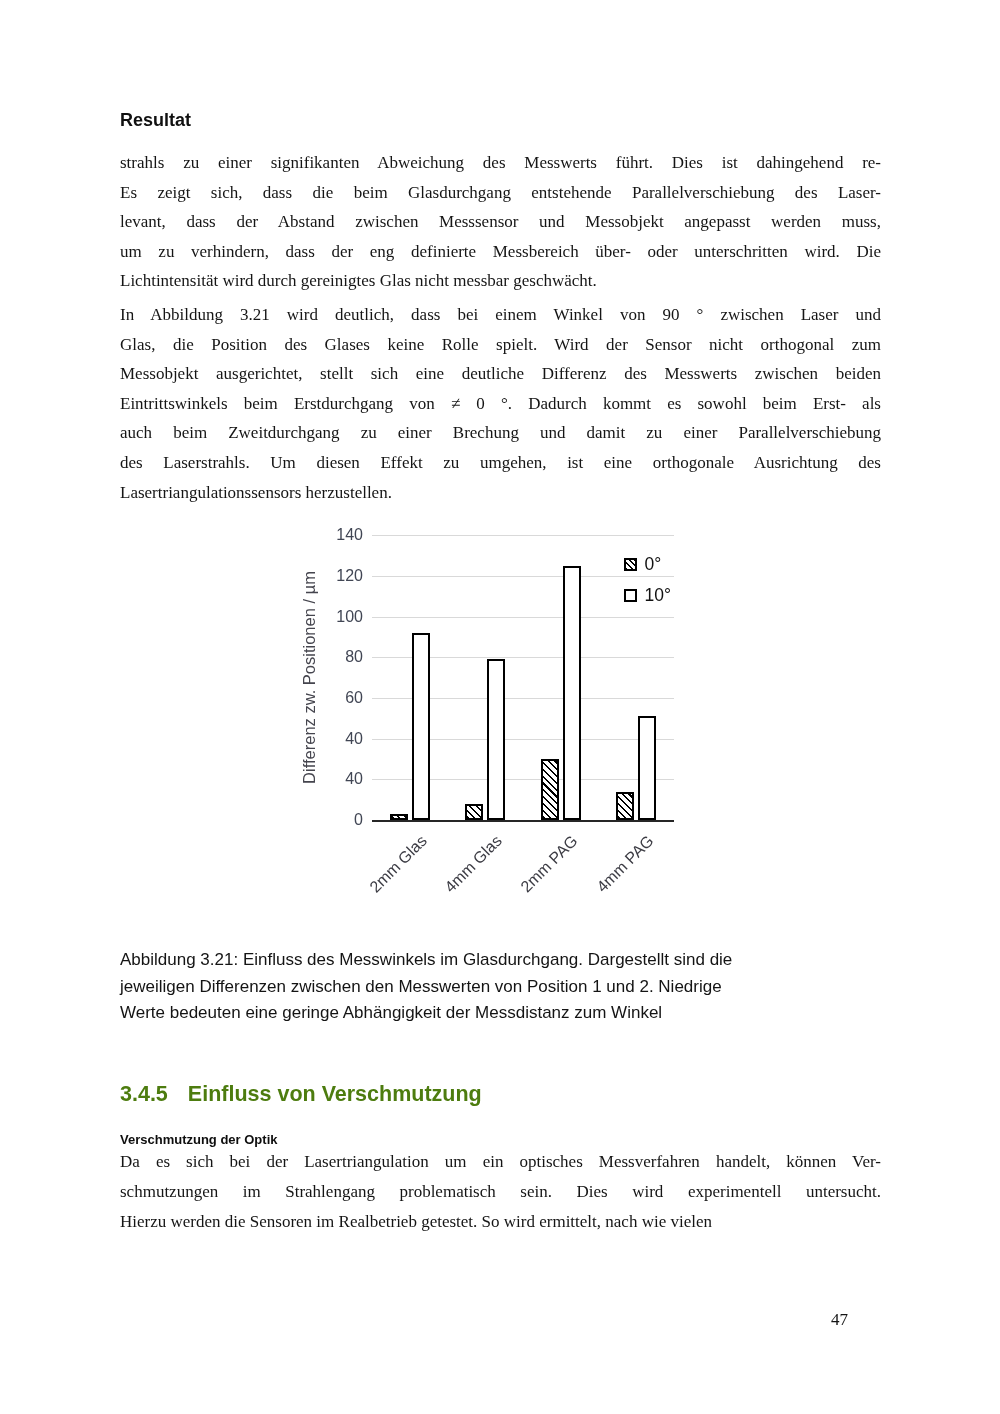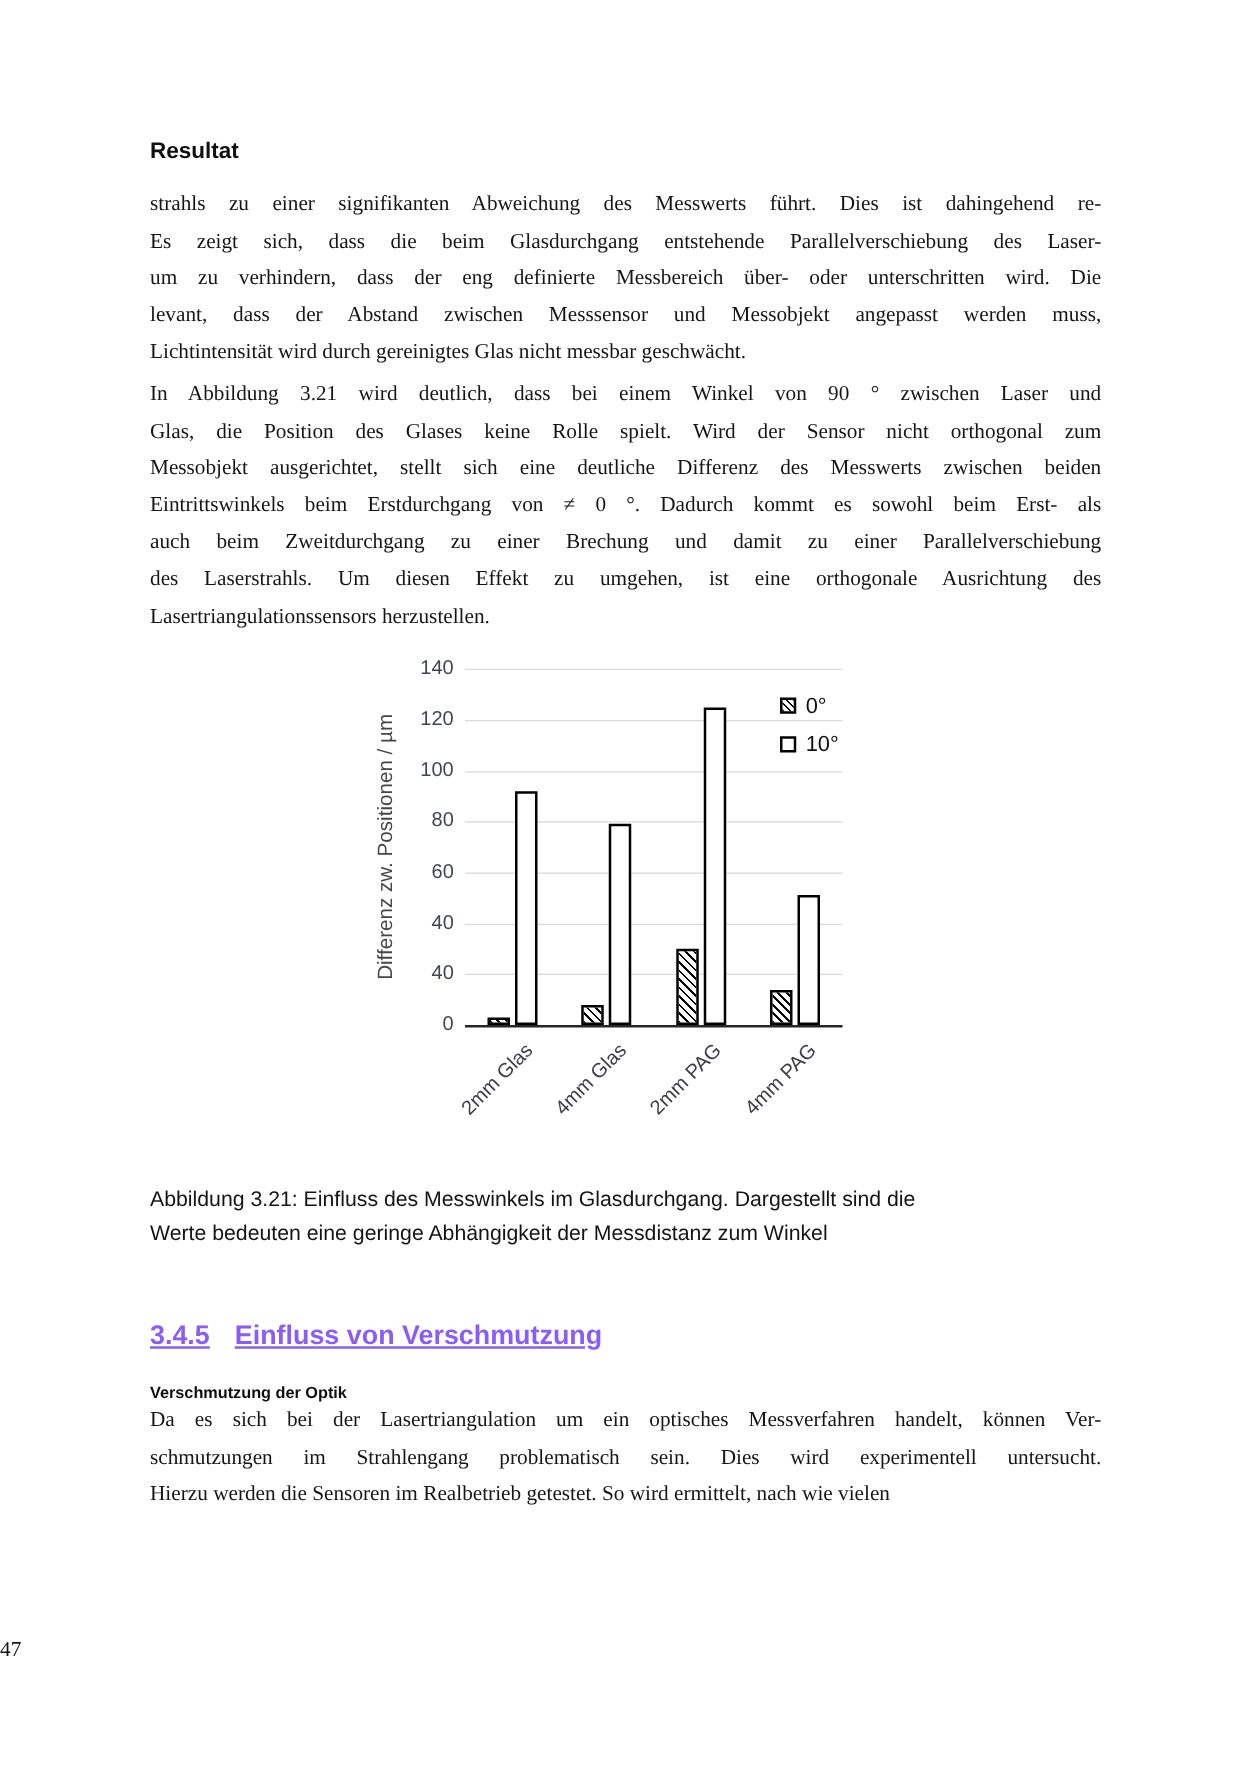--- a/index.html
+++ b/index.html
@@ -43,42 +43,42 @@
   .xlab-anchor { position:absolute; top:10px; width:0; height:0; }
   .xlab { position:absolute; right:0; top:0; white-space:nowrap;
           font-family:"Liberation Sans",sans-serif; font-size:16px; color:#3c3c44;
           transform-origin:100% 0; transform:rotate(-45deg); }
 
   
   .caption { margin-top:14px; font-family:"Liberation Sans",sans-serif;
              font-size:17px; color:#141414; }
   .caption .tline { line-height:26.4px; }
   .h-section { margin:56px 0 0 0; font-family:"Liberation Sans",sans-serif;
-               font-weight:bold; font-size:21.5px; color:#8b5cf6;text-decoration:underline; }
+               font-weight:bold; font-size:21.5px; color:#4d7c0f; }
   .h-section .sec-num { margin-right:20px; }
   .h-sub { margin:25px 0 0 0; font-family:"Liberation Sans",sans-serif;
            font-weight:bold; font-size:13px; color:#0e0e0e; }
   .par3 { }
 
-  .pagenum { position:absolute; top:1310px; left:0; width:848px; text-align:left;
+  .pagenum { position:absolute; top:1310px; left:0; width:848px; text-align:right;
              font-size:17px; color:#141414; }
 </style>
 </head>
 <body>
 
 <div class="page">
   <div class="content">
 
     <h3 class="h-resultat">Resultat</h3>
 
     <div class="body-par justified par1">
         <div class="tline">strahls zu einer signifikanten Abweichung des Messwerts führt. Dies ist dahingehend re-</div>
         <div class="tline">Es zeigt sich, dass die beim Glasdurchgang entstehende Parallelverschiebung des Laser-</div>
+        <div class="tline">levant, dass der Abstand zwischen Messsensor und Messobjekt angepasst werden muss,</div>
         <div class="tline">um zu verhindern, dass der eng definierte Messbereich über- oder unterschritten wird. Die</div>
-        <div class="tline">levant, dass der Abstand zwischen Messsensor und Messobjekt angepasst werden muss,</div>
         <div class="tline tline-last">Lichtintensität wird durch gereinigtes Glas nicht messbar geschwächt.</div>
       </div>
     <div class="body-par justified par2">
         <div class="tline">In Abbildung 3.21 wird deutlich, dass bei einem Winkel von 90 ° zwischen Laser und</div>
         <div class="tline">Glas, die Position des Glases keine Rolle spielt. Wird der Sensor nicht orthogonal zum</div>
         <div class="tline">Messobjekt ausgerichtet, stellt sich eine deutliche Differenz des Messwerts zwischen beiden</div>
         <div class="tline">Eintrittswinkels beim Erstdurchgang von ≠ 0 °. Dadurch kommt es sowohl beim Erst- als</div>
         <div class="tline">auch beim Zweitdurchgang zu einer Brechung und damit zu einer Parallelverschiebung</div>
         <div class="tline">des Laserstrahls. Um diesen Effekt zu umgehen, ist eine orthogonale Ausrichtung des</div>
         <div class="tline tline-last">Lasertriangulationssensors herzustellen.</div>
@@ -150,20 +150,21 @@
               <div class="xlab-anchor" style="left: 272.25px;">
                 <div class="xlab">4mm PAG</div>
               </div>
             </div>
         </div>
       </div>
     </figure>
 
     <div class="caption">
         <div class="tline">Abbildung 3.21: Einfluss des Messwinkels im Glasdurchgang. Dargestellt sind die</div>
+        <div class="tline">jeweiligen Differenzen zwischen den Messwerten von Position 1 und 2. Niedrige</div>
         <div class="tline tline-last">Werte bedeuten eine geringe Abhängigkeit der Messdistanz zum Winkel</div>
       </div>
 
     <h2 class="h-section">
       <span class="sec-num">3.4.5</span><span>Einfluss von Verschmutzung</span>
     </h2>
 
     <h4 class="h-sub">Verschmutzung der Optik</h4>
 
     <div class="body-par justified par3">

